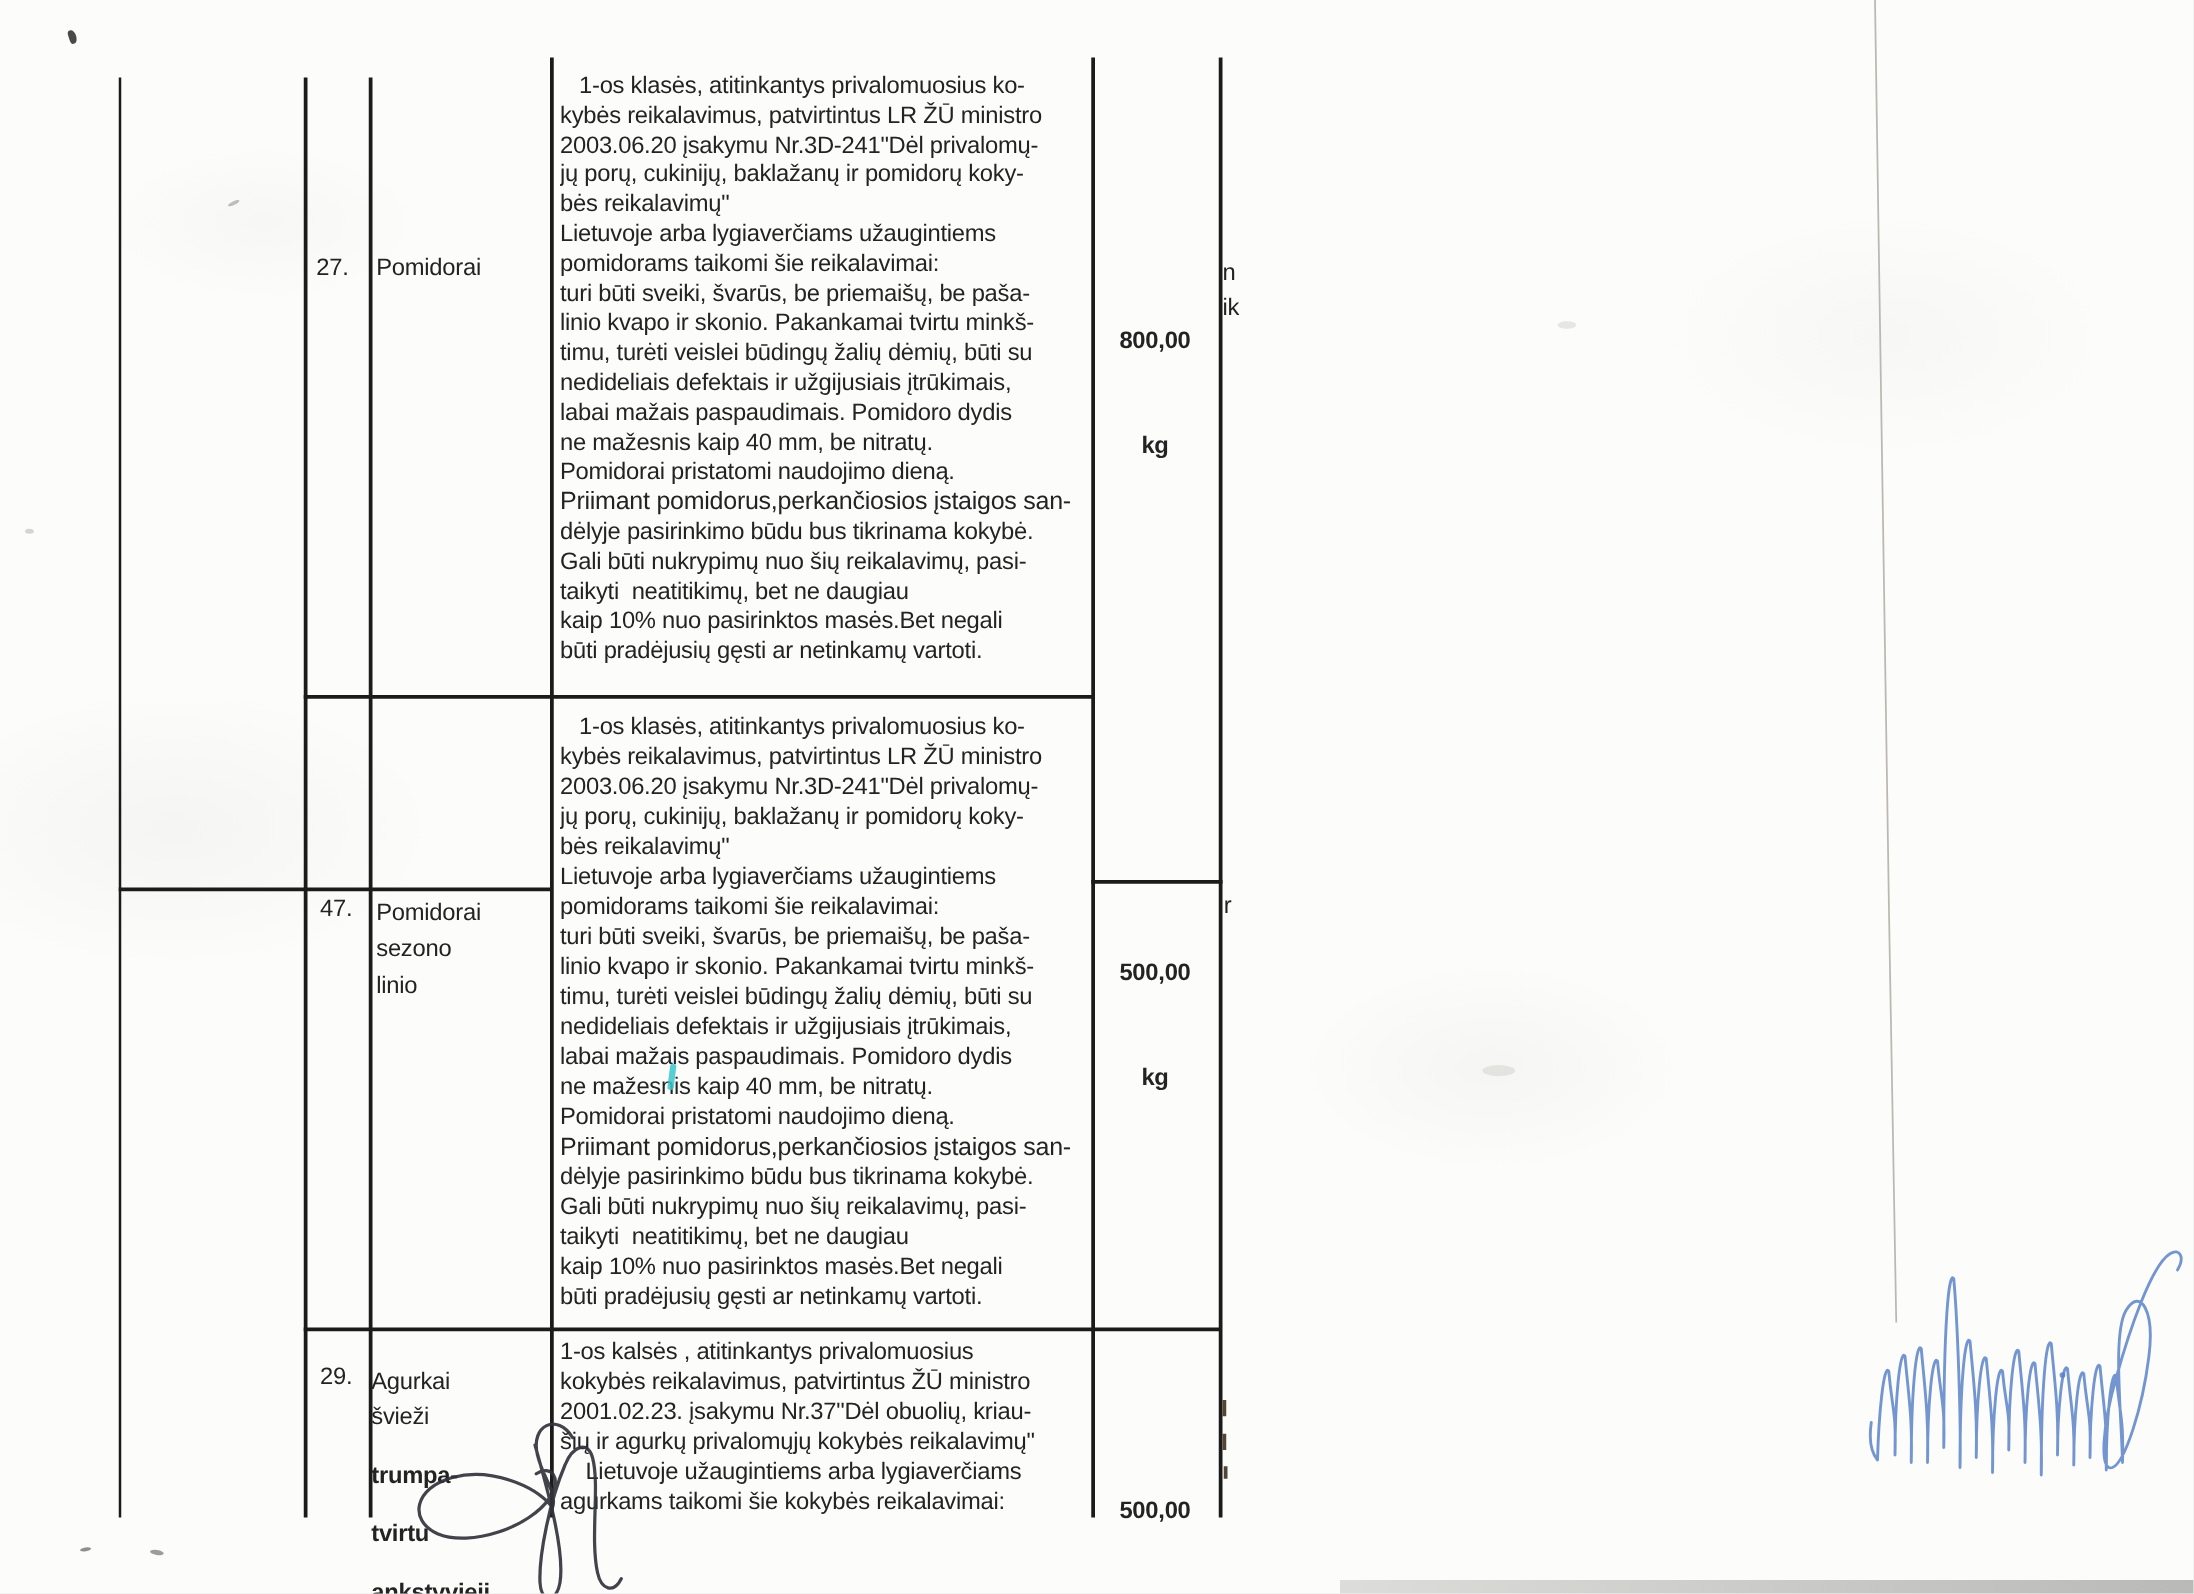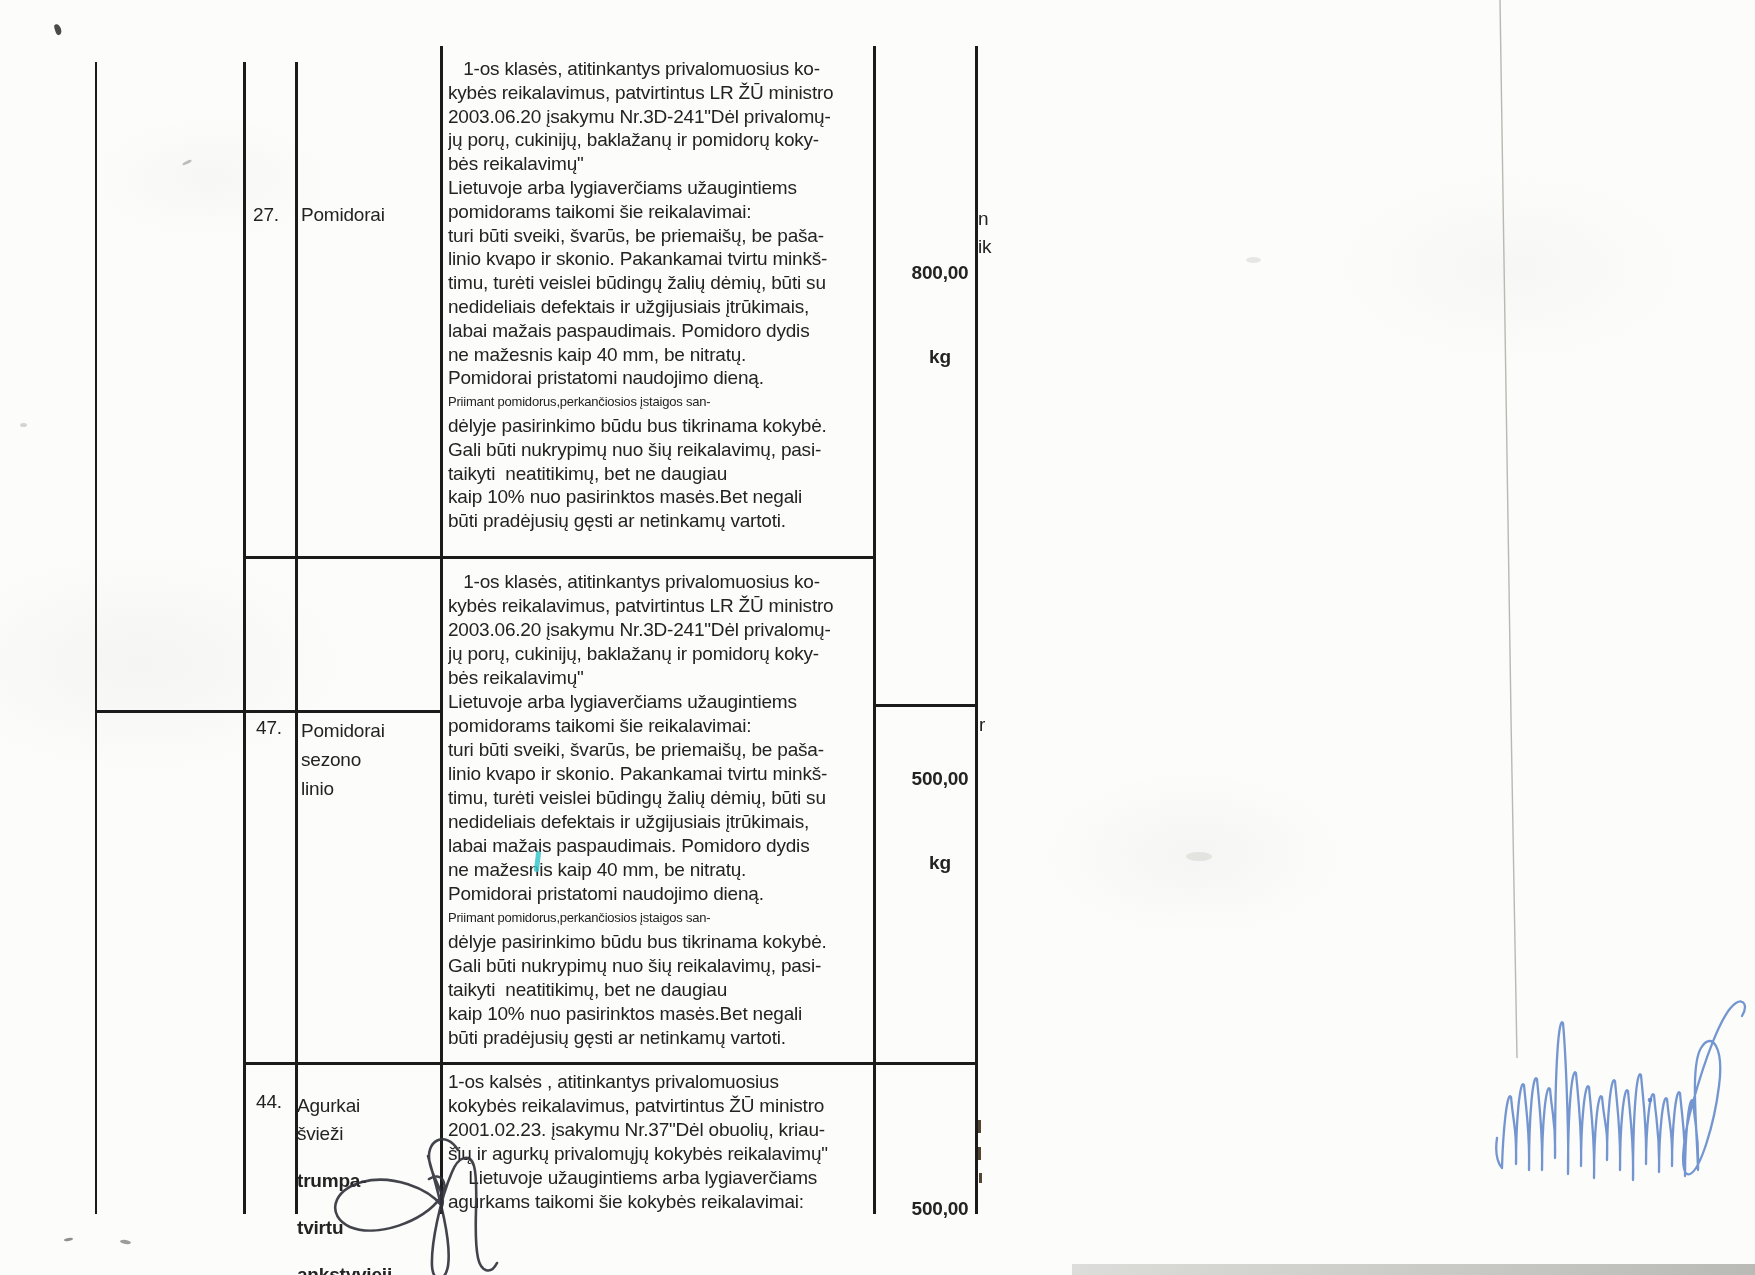--- a/index.html
+++ b/index.html
@@ -13,31 +13,31 @@
       radial-gradient(260px 140px at 86% 21%, rgba(120,120,115,.04), transparent 70%),
       radial-gradient(180px 90px at 12% 14%, rgba(120,120,115,.04), transparent 70%);
     overflow:hidden;
     font-family:"Liberation Sans", sans-serif;
     color:#232323;
   }
   .vline{position:absolute;background:#1b1b1b;}
   .hline{position:absolute;background:#1b1b1b;}
   .txt{position:absolute;font-size:19px;line-height:23.8px;letter-spacing:-0.2px;white-space:pre;}
   .tline{min-height:1em;}
-  .sm{font-size:13px;}
+  .sm{font-size:20px;}
   .num{width:52px;text-align:center;}
   .name{width:138px;}
   .name-28{line-height:29px;}
   .name-29{width:142px;line-height:28px;}
   .name-29 .tline:nth-child(1),
   .name-29 .tline:nth-child(2){text-align:left;}
   .name-29 .tline:nth-child(n+3){font-weight:700;margin-top:19px;}
   .desc{width:421px;overflow:hidden;}
   .lh24{line-height:24px;}
-  .qty{width:100px;text-align:center;font-weight:700;line-height:28px;padding-left:16px;}
+  .qty{width:100px;text-align:center;font-weight:700;line-height:28px;}
   .frag{width:16px;overflow:hidden;line-height:28px;}
   .speck{position:absolute;border-radius:50%;}
   .bar{position:absolute;}
   .edge-strip{position:absolute;left:1072px;top:1264px;width:683px;height:11px;
     background:linear-gradient(90deg,#d2d2cf,#a3a39f);opacity:.75;}
   .cyan-mark{position:absolute;left:535px;top:851px;width:5px;height:21px;
     background:#38c7cd;transform:rotate(7deg);opacity:.85;border-radius:2px;}
   svg.overlay{position:absolute;left:0;top:0;pointer-events:none;}
 </style>
 </head>
@@ -73,21 +73,21 @@
     <div class="txt name name-28" style="left:301px;top:716px"><div class="tline">Pomidorai</div><div class="tline">sezono</div><div class="tline">linio</div></div>
     <div class="txt desc lh24" style="left:448px;top:570px"><div class="tline">   1-os klasės, atitinkantys privalomuosius ko-</div><div class="tline">kybės reikalavimus, patvirtintus LR ŽŪ ministro</div><div class="tline">2003.06.20 įsakymu Nr.3D-241"Dėl privalomų-</div><div class="tline">jų porų, cukinijų, baklažanų ir pomidorų koky-</div><div class="tline">bės reikalavimų"</div><div class="tline">Lietuvoje arba lygiaverčiams užaugintiems</div><div class="tline">pomidorams taikomi šie reikalavimai:</div><div class="tline">turi būti sveiki, švarūs, be priemaišų, be paša-</div><div class="tline">linio kvapo ir skonio. Pakankamai tvirtu minkš-</div><div class="tline">timu, turėti veislei būdingų žalių dėmių, būti su</div><div class="tline">nedideliais defektais ir užgijusiais įtrūkimais,</div><div class="tline">labai mažais paspaudimais. Pomidoro dydis</div><div class="tline">ne mažesnis kaip 40 mm, be nitratų.</div><div class="tline">Pomidorai pristatomi naudojimo dieną.</div><div class="tline sm">Priimant pomidorus,perkančiosios įstaigos san-</div><div class="tline">dėlyje pasirinkimo būdu bus tikrinama kokybė.</div><div class="tline">Gali būti nukrypimų nuo šių reikalavimų, pasi-</div><div class="tline">taikyti  neatitikimų, bet ne daugiau</div><div class="tline">kaip 10% nuo pasirinktos masės.Bet negali</div><div class="tline">būti pradėjusių gęsti ar netinkamų vartoti.</div></div>
     <div class="txt qty" style="left:874px;top:709px">
       <div>500,00</div>
       <div>kg</div>
     </div>
     <div class="txt frag" style="left:979px;top:711px"><div class="tline">r</div></div>
   </div>
 
   <div>
-    <div class="txt num" style="left:243px;top:1090px">44.</div>
+    <div class="txt num" style="left:243px;top:1090px">29.</div>
     <div class="txt name name-29" style="left:297px;top:1092px"><div class="tline">Agurkai</div><div class="tline">švieži</div><div class="tline">trumpa-</div><div class="tline">tvirtu</div><div class="tline">ankstyvieji</div></div>
     <div class="txt desc lh24" style="left:448px;top:1070px"><div class="tline">1-os kalsės , atitinkantys privalomuosius</div><div class="tline">kokybės reikalavimus, patvirtintus ŽŪ ministro</div><div class="tline">2001.02.23. įsakymu Nr.37"Dėl obuolių, kriau-</div><div class="tline">šių ir agurkų privalomųjų kokybės reikalavimų"</div><div class="tline">    Lietuvoje užaugintiems arba lygiaverčiams</div><div class="tline">agurkams taikomi šie kokybės reikalavimai:</div></div>
     <div class="txt qty" style="left:874px;top:1139px">
       <div>500,00</div>
       
     </div>
 
     <div class="bar" style="left:978px;top:1120px;width:2.5px;height:13px;background:#554634"></div>
     <div class="bar" style="left:978px;top:1147px;width:2.5px;height:13px;background:#554634"></div>
     <div class="bar" style="left:979px;top:1173px;width:2.5px;height:10px;background:#554634"></div>

